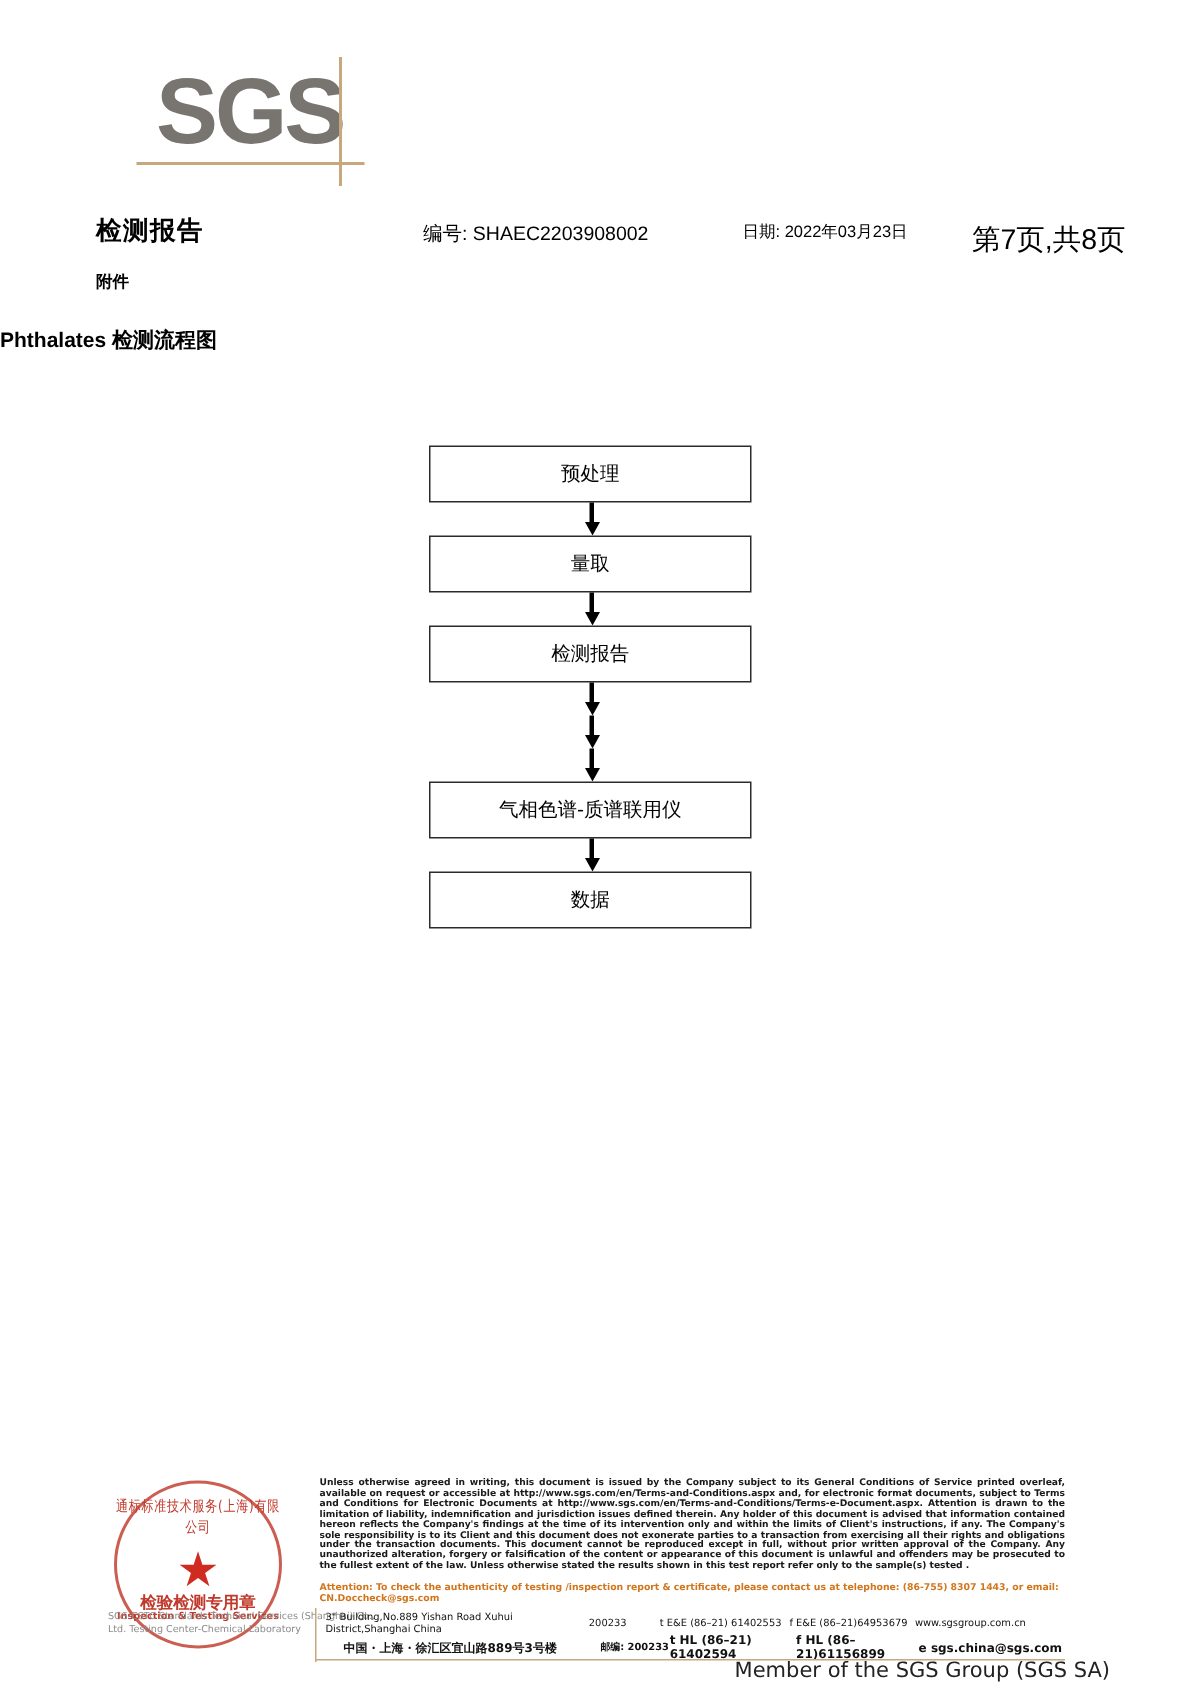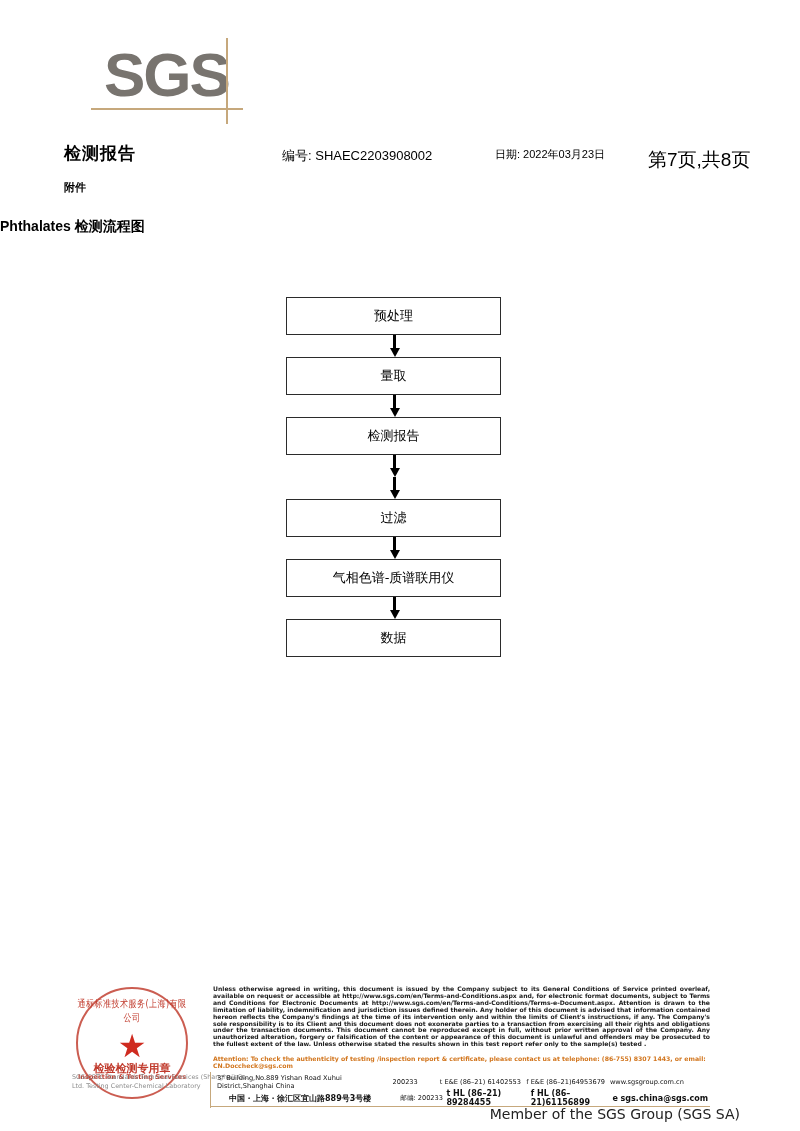--- a/index.html
+++ b/index.html
@@ -240,21 +240,21 @@
     font-size: 6.6px;
     color: #111;
     font-family: "DejaVu Sans", sans-serif;
   }
   .addr-row .c-addr { width: 193px; padding-left: 4px; }
   .addr-row .c-zip  { width: 52px; }
   .addr-row .c-t1   { width: 95px; }
   .addr-row .c-t2   { width: 92px; }
   .addr-row .c-web  { width: 110px; }
   .addr-row.cn { font-size: 8px; font-weight: bold; margin-left: 12px; }
-  .addr-row.cn .c-zip { font-size: 6.6px; font-weight: normal; }
+  .addr-row.cn .c-zip { font-size: 6.6px; font-weight: bold; }
 
   #member {
     position: absolute;
     left: 0; top: 131px;
     width: 740px;
     text-align: right;
     font-size: 14px;
     color: #222;
     font-family: "DejaVu Sans", sans-serif;
   }
@@ -289,21 +289,20 @@
     </div>
   <div class="flow-box">检测报告</div>
   <div class="flow-arrow">
       <div class="shaft"></div>
       <div class="head"></div>
     </div>
   <div class="flow-arrow">
       <div class="shaft"></div>
       <div class="head"></div>
     </div>
-  <div class="flow-box">过滤</div>
   <div class="flow-arrow">
       <div class="shaft"></div>
       <div class="head"></div>
     </div>
   <div class="flow-box">气相色谱-质谱联用仪</div>
   <div class="flow-arrow">
       <div class="shaft"></div>
       <div class="head"></div>
     </div>
   <div class="flow-box">数据</div>
@@ -332,20 +331,20 @@
       <span class="c-addr">3" Building,No.889 Yishan Road Xuhui District,Shanghai China</span>
       <span class="c-zip">200233</span>
       <span class="c-t1">t E&amp;E (86–21) 61402553</span>
       <span class="c-t2">f E&amp;E (86–21)64953679</span>
       <span class="c-web">www.sgsgroup.com.cn</span>
     </div>
 
     <div class="addr-row cn">
       <span class="c-addr">中国・上海・徐汇区宜山路889号3号楼</span>
       <span class="c-zip">邮编: 200233</span>
-      <span class="c-t1">t HL (86–21) 89284455</span>
+      <span class="c-t1">t HL (86–21) 61402594</span>
       <span class="c-t2">f HL (86–21)61156899</span>
       <span class="c-web">e  sgs.china@sgs.com</span>
     </div>
   </div>
 
   <div id="member">Member of the SGS Group (SGS SA)</div>
 </div>
 
 </body></html>

